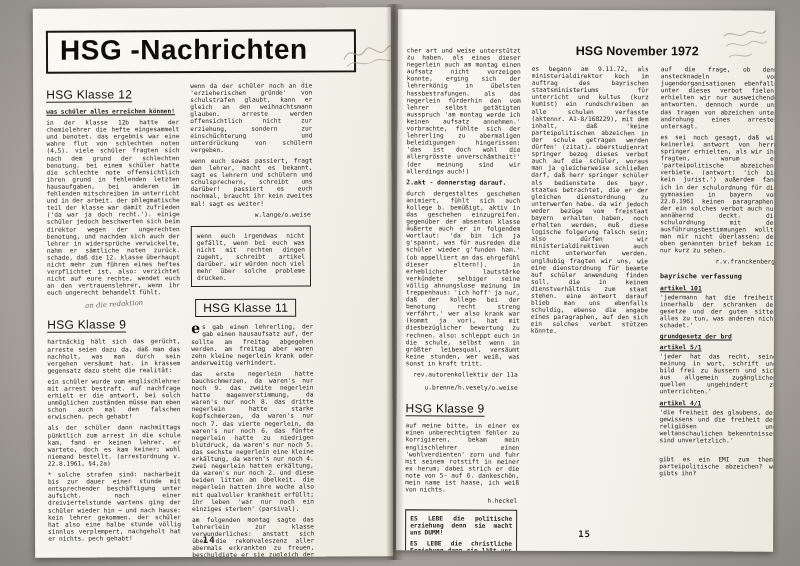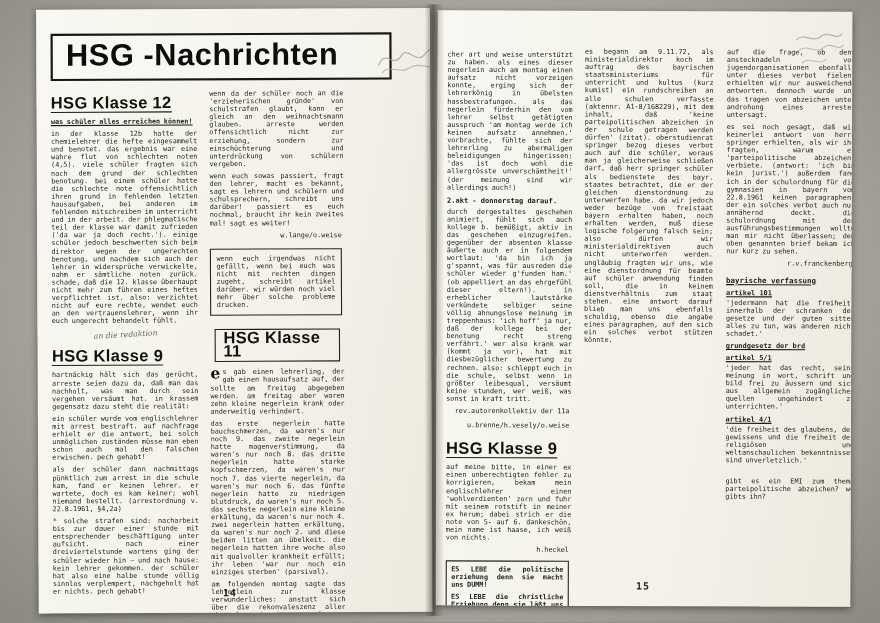--- a/index.html
+++ b/index.html
@@ -36,40 +36,40 @@
   .col-r1 { width:114px; flex:none; padding-top:3px; }
   .right-main { width:246px; flex:none; }
   .cols2 { display:flex; gap:12px; }
   .col-r2, .col-r3 { width:117px; flex:none; }
   
   .col p, .note-box, .slogan-box div, .quote {
     font-size:6.2px; line-height:7.1px; text-align:justify; margin:0 0 4px;
     word-spacing:-.4px;
   }
   .sec-head {
-    font-family:"Liberation Sans", sans-serif; font-weight:bold; font-size:15px;
+    font-family:"Liberation Sans", sans-serif; font-weight:normal; font-size:12px;
     line-height:12px; margin:6px 0 5px; color:#12110c; display:inline-block;
     border-bottom:1.5px solid #22211a; padding-bottom:1px; letter-spacing:.3px;
   }
   .sec-head.boxed { border:1.5px solid #22211a; padding:2px 7px; margin:8px 4px 6px; }
   .sub { font-weight:bold; text-decoration:underline; }
   .act-head { font-weight:bold; font-size:6.4px; margin:3px 0 3px; }
   .sig { font-size:6.2px; line-height:7.1px; text-align:right; margin:1px 2px 6px 0; }
   .note-box { border:1.5px solid #23221b; padding:5px 5px; margin:8px 2px 4px 0; }
   .slogan-box { border:1.5px solid #23221b; padding:4px 4px 2px; margin:6px 2px 3px 0; }
   .slogan-box div { font-weight:bold; margin-bottom:3px; }
   .dropcap {
     float:left; font-family:"DejaVu Serif", serif; font-weight:bold; font-size:14px;
     line-height:11px; margin:0 2px 0 0; color:#0c0b07;
   }
   .main-heading {
     font-family:"Liberation Sans", sans-serif; font-weight:bold; font-size:12.5px;
     margin:0 0 7px 44px; color:#12110c; white-space:nowrap;
   }
-  .law-heading { font-weight:bold; font-size:6.8px; margin:7px 0 3px;text-decoration:underline; }
+  .law-heading { font-weight:bold; font-size:6.8px; margin:7px 0 3px; }
   .law-label { font-weight:bold; text-decoration:underline; font-size:6.3px; margin:4px 0 2px; }
   .closing { margin-top:12px !important; }
   .pagenum {
     position:absolute; bottom:12px; left:0; width:100%; text-align:center;
     font-size:9px; font-weight:bold; color:#23221b; letter-spacing:1px;
   }
   .page-left .pagenum { padding-right:10px; box-sizing:border-box; }
   .scribble {
     font-family:"DejaVu Serif", serif; font-style:italic; font-size:7px; color:#6d6a62;
     transform:rotate(-3deg); margin:1px 0 5px 38px;
@@ -143,20 +143,21 @@
         <div class="sig">h.heckel</div>
         <div class="slogan-box">
           <div>ES LEBE die politische erziehung denn sie macht uns DUMM!</div>
           <div>ES LEBE die christliche Erziehung denn sie läßt uns DUMM!</div>
 
         </div>
         
       </div>
 
       <div class="right-main">
+        <h2 class="main-heading">HSG November 1972</h2>
         <div class="cols2">
           <div class="col col-r2">
             <p>es begann am 9.11.72, als ministerialdirektor koch im auftrag des bayrischen staatsministeriums für unterricht und kultus (kurz kumist) ein rundschreiben an alle schulen verfasste (aktennr. A1-8/168229), mit dem inhalt, daß 'keine parteipolitischen abzeichen in der schule getragen werden dürfen' (zitat). oberstudienrat springer bezog dieses verbot auch auf die schüler, woraus man ja gleicherweise schließen darf, daß herr springer schüler als bedienstete des bayr. staates betrachtet, die er der gleichen dienstordnung zu unterwerfen habe. da wir jedoch weder bezüge vom freistaat bayern erhalten haben, noch erhalten werden, muß diese logische folgerung falsch sein; also dürfen wir ministerialdirektiven auch nicht unterworfen werden. ungläubig fragten wir uns, wie eine dienstordnung für beamte auf schüler anwendung finden soll, die in keinem dienstverhältnis zum staat stehen. eine antwort darauf blieb man uns ebenfalls schuldig, ebenso die angabe eines paragraphen, auf den sich ein solches verbot stützen könnte.</p>
           </div>
           <div class="col col-r3">
             <p>auf die frage, ob denn anstecknadeln von jugendorganisationen ebenfalls unter dieses verbot fielen, erhielten wir nur ausweichende antworten. dennoch wurde uns das tragen von abzeichen unter androhung eines arrestes untersagt.</p>
             <p>es sei noch gesagt, daß wir keinerlei antwort von herrn springer erhielten, als wir ihn fragten, warum er 'parteipolitische abzeichen' verbiete. (antwort: 'ich bin kein jurist.') außerdem fand ich in der schulordnung für die gymnasien in bayern vom 22.8.1961 keinen paragraphen, der ein solches verbot auch nur annähernd deckt. die schulordnung mit den ausführungsbestimmungen wollte man mir nicht überlassen; den oben genannten brief bekam ich nur kurz zu sehen.</p>
             <div class="sig">r.v.franckenberg</div>
             <div class="law-heading">bayrische verfassung</div>
             <div class="law-label">artikel 101</div>

